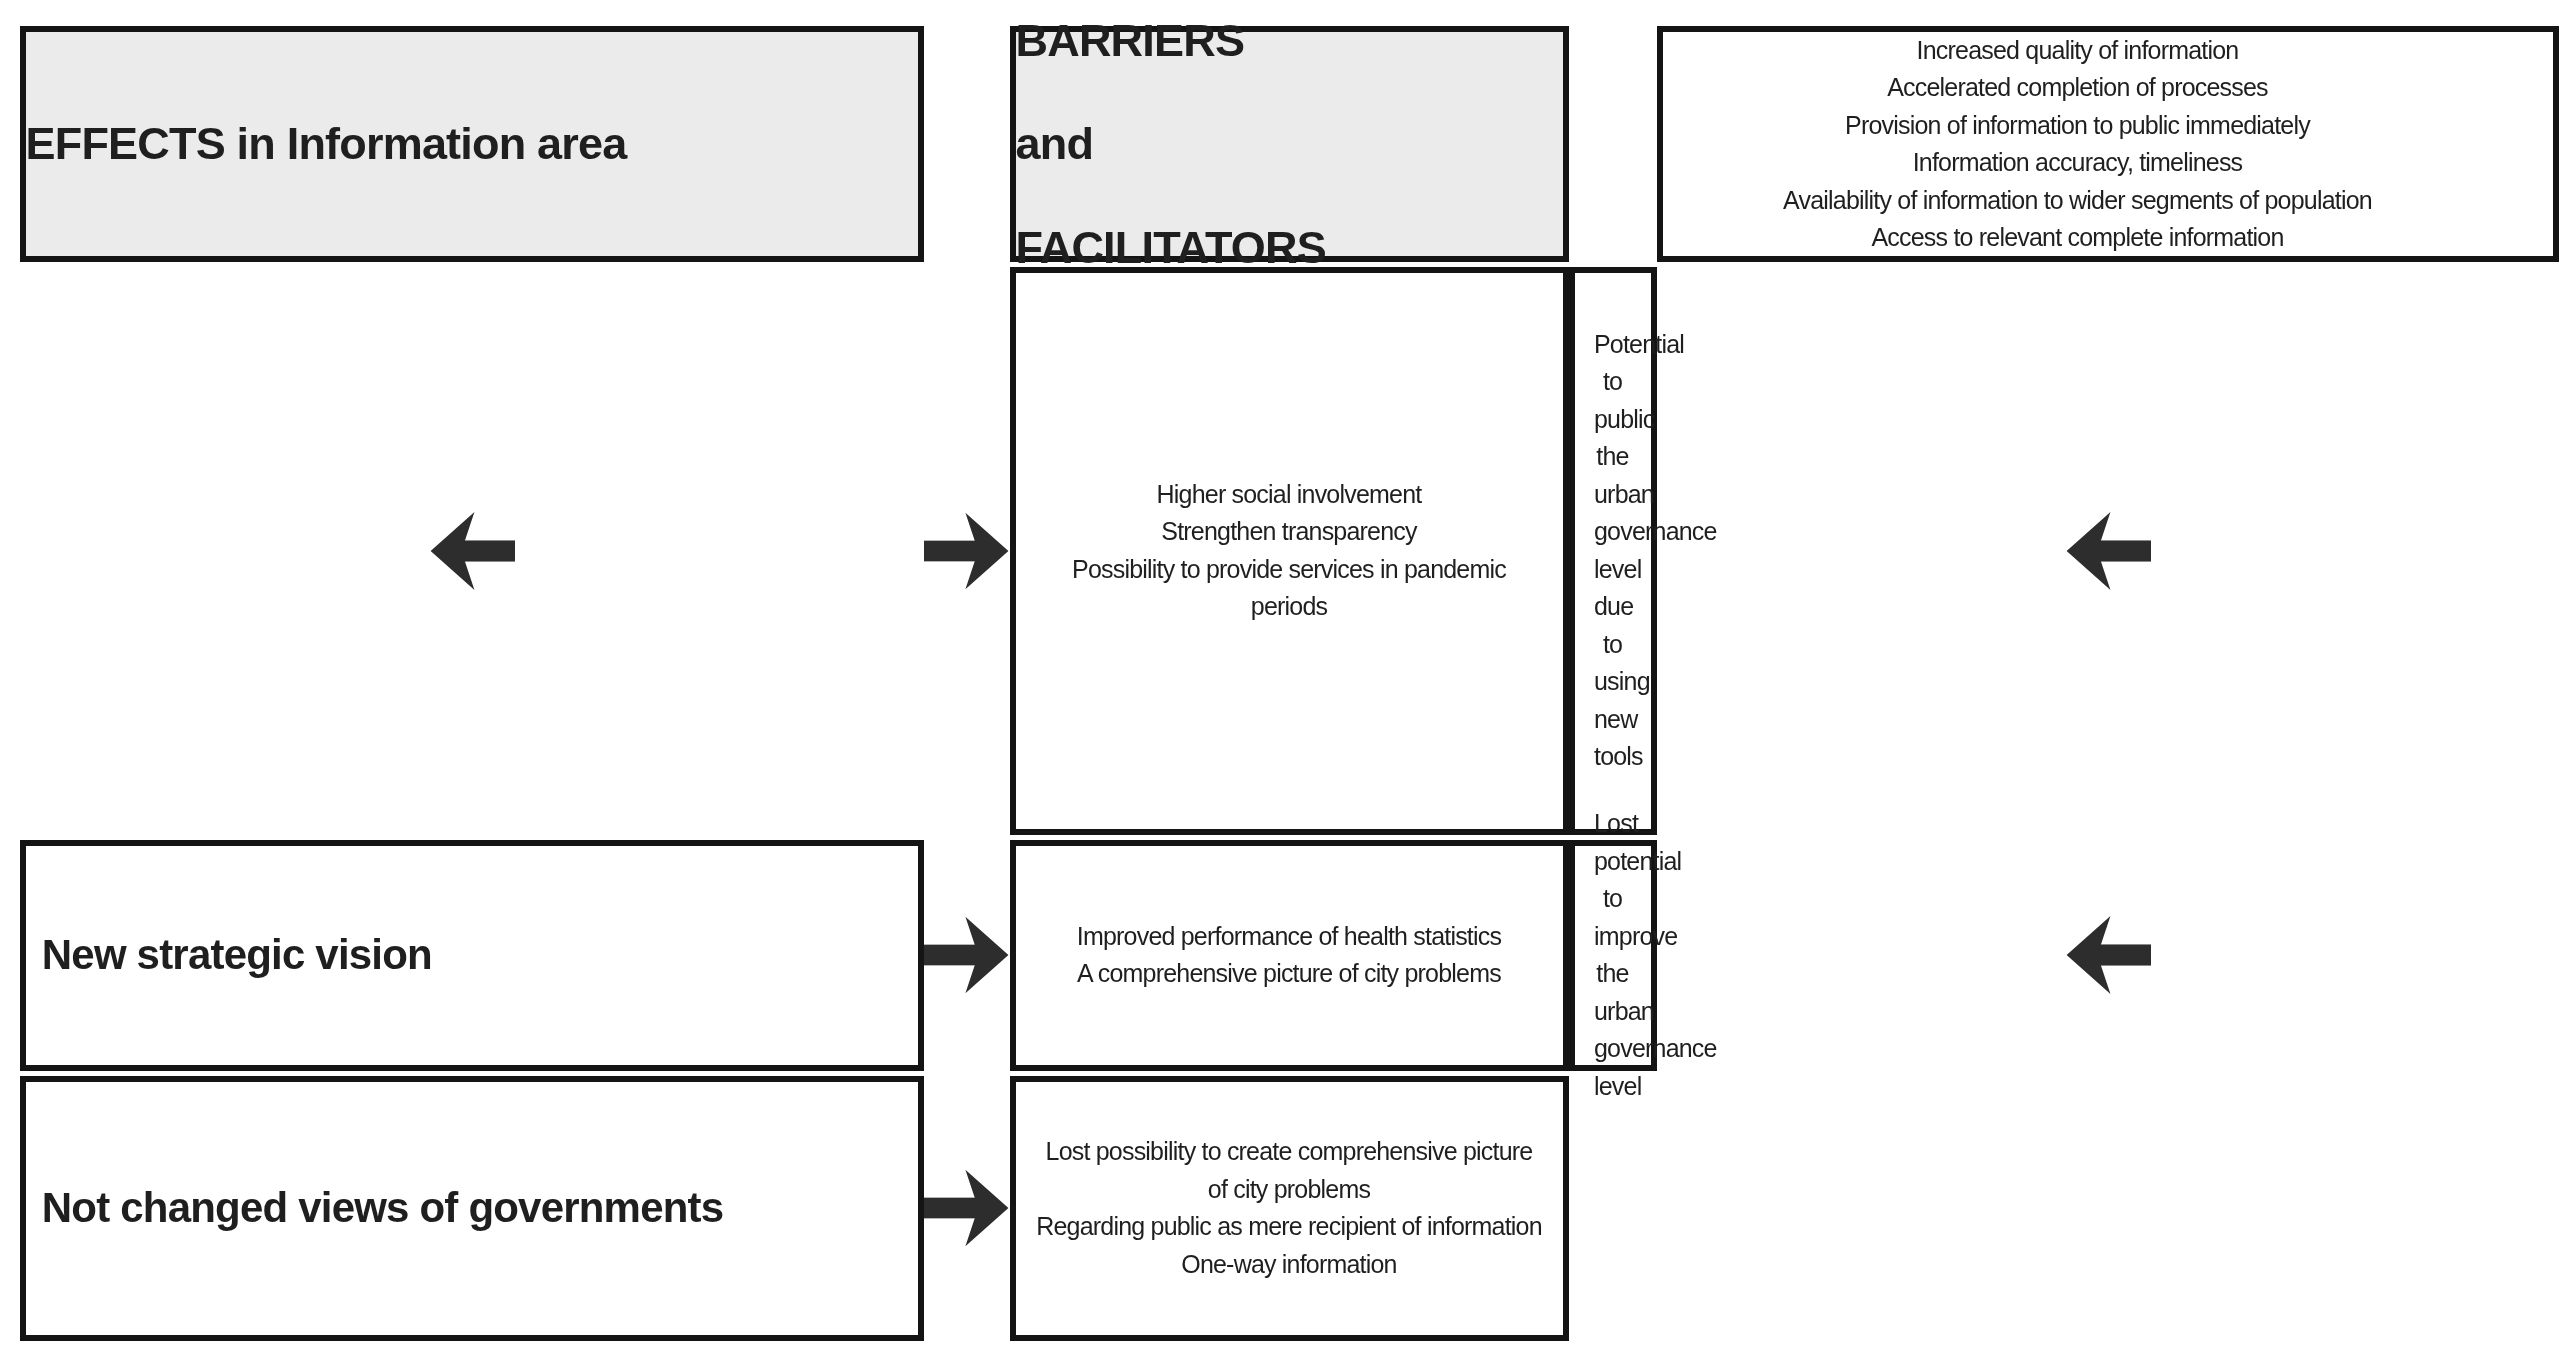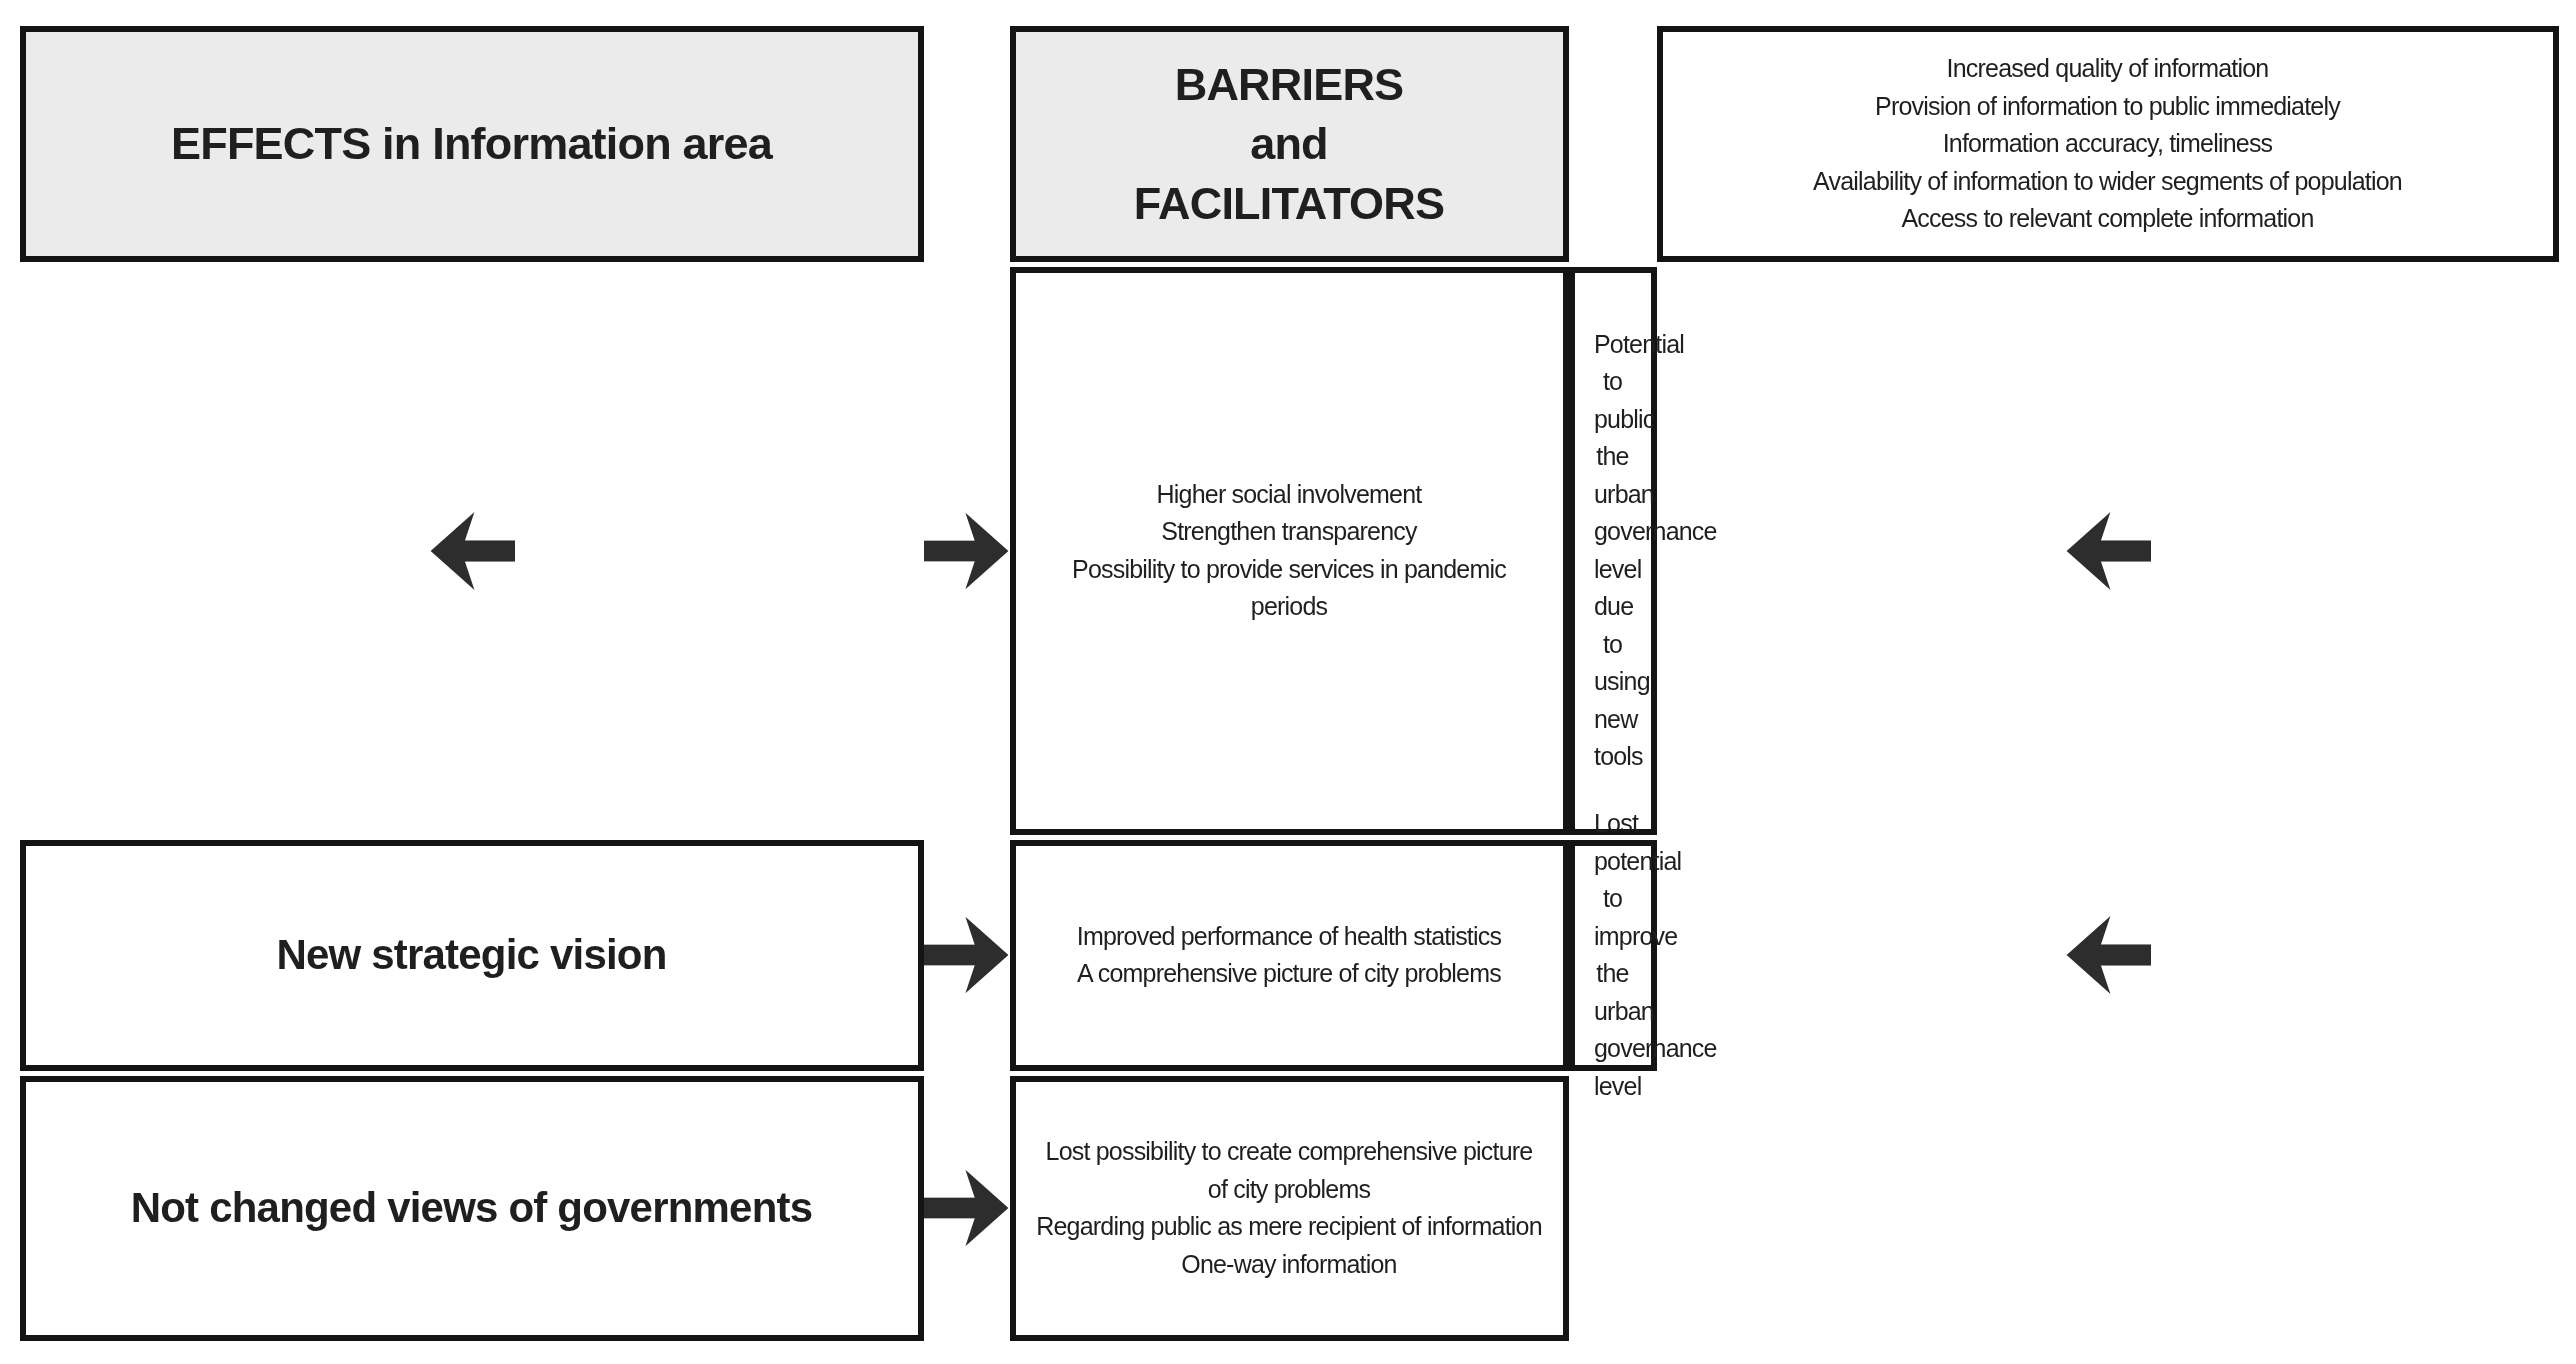--- a/index.html
+++ b/index.html
@@ -27,23 +27,24 @@
     grid-template-rows: 236px 568px 231px 265px;
     row-gap: 4.9px;
     column-gap: 0px;
   }
   .box {
     box-sizing: border-box;
     border: 6.5px solid #141414;
     background: #ffffff;
     display: flex;
     flex-direction: column;
-    align-items: center;
+    align-items: flex-start;
     justify-content: center;
     text-align: center;
+    gap: 44px;
   }
   .box.header {
     background: #ebebeb;
   }
   .htext {
     font-weight: bold;
     font-size: 45px;
     line-height: 1.32;
     letter-spacing: -0.8px;
   }
@@ -86,20 +87,21 @@
     <div class="box header">
       <div class="htext">BARRIERS</div>
       <div class="htext">and</div>
       <div class="htext">FACILITATORS</div>
     </div>
     <div class="gapcell"></div>
 
     <div class="box">
       <div class="stack narrow">
         <div class="line">Increased quality of information</div>
+        <div class="line">Accelerated completion of processes</div>
         <div class="line">Provision of information to public immediately</div>
         <div class="line">Information accuracy, timeliness</div>
         <div class="line">Availability of information to wider segments of population</div>
         <div class="line">Access to relevant complete information</div>
       </div>
     </div>
     <div class="gapcell">
       <svg width="86" height="98" viewBox="0 0 106 120">
         <rect class="arrow-fill" x="38" y="47" width="68" height="26"></rect>
         <path class="arrow-fill" d="M2 60 L56 12 L40 60 L56 108 Z"></path>

